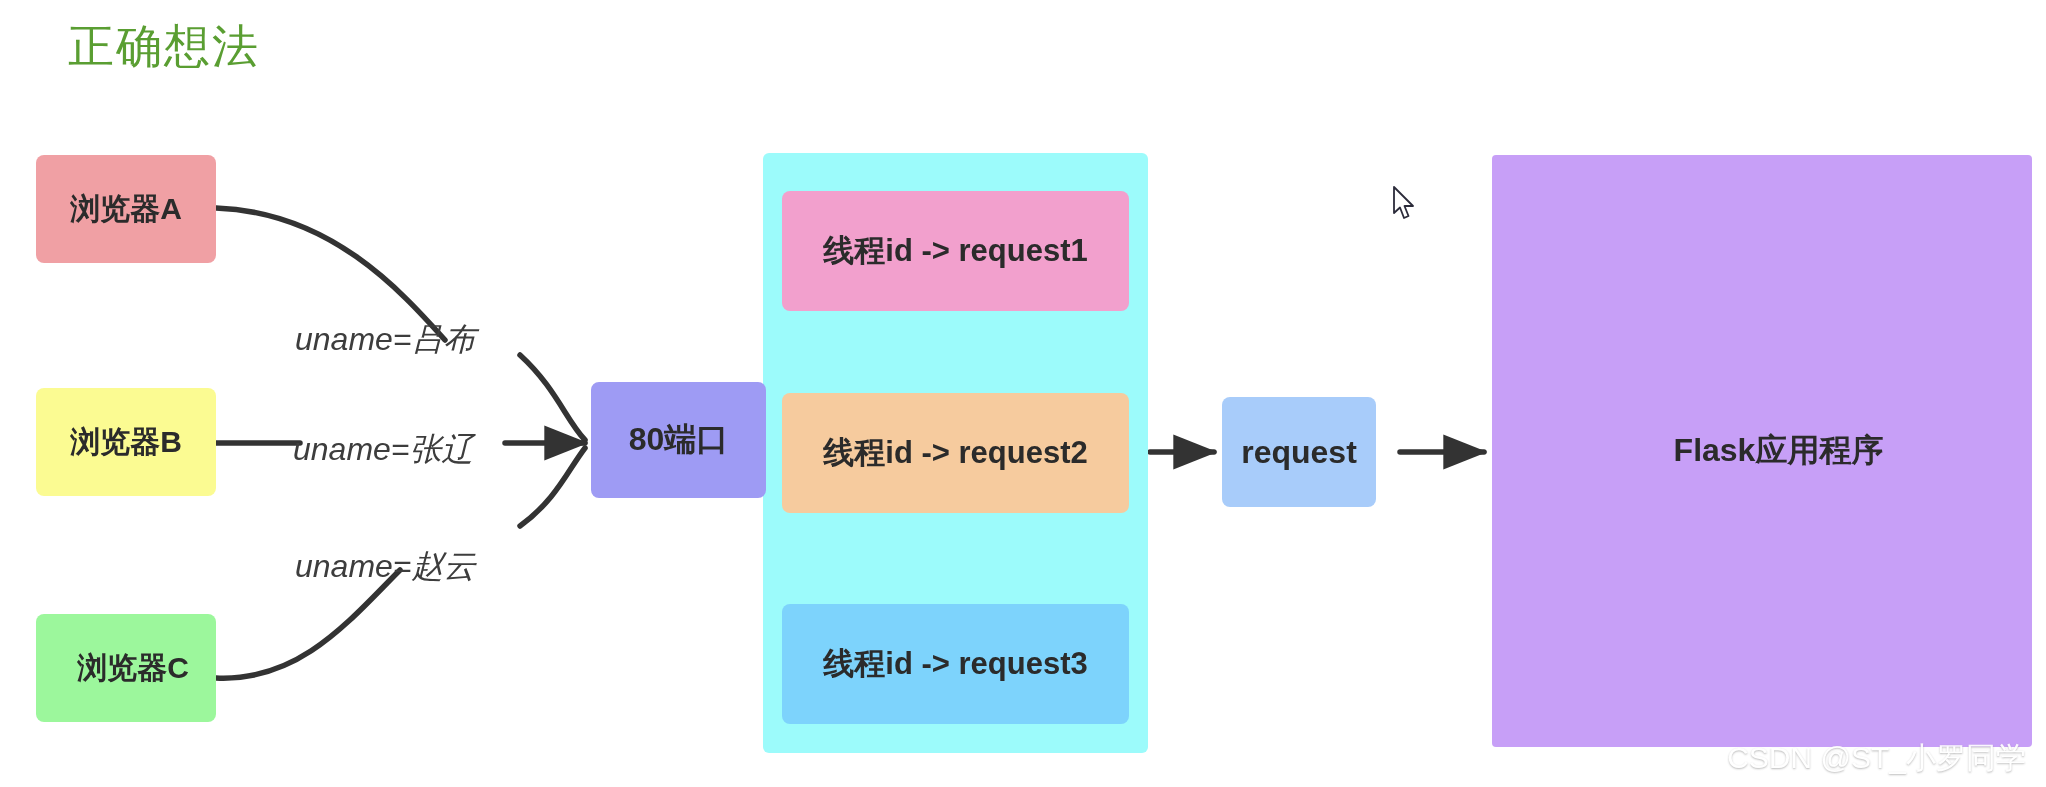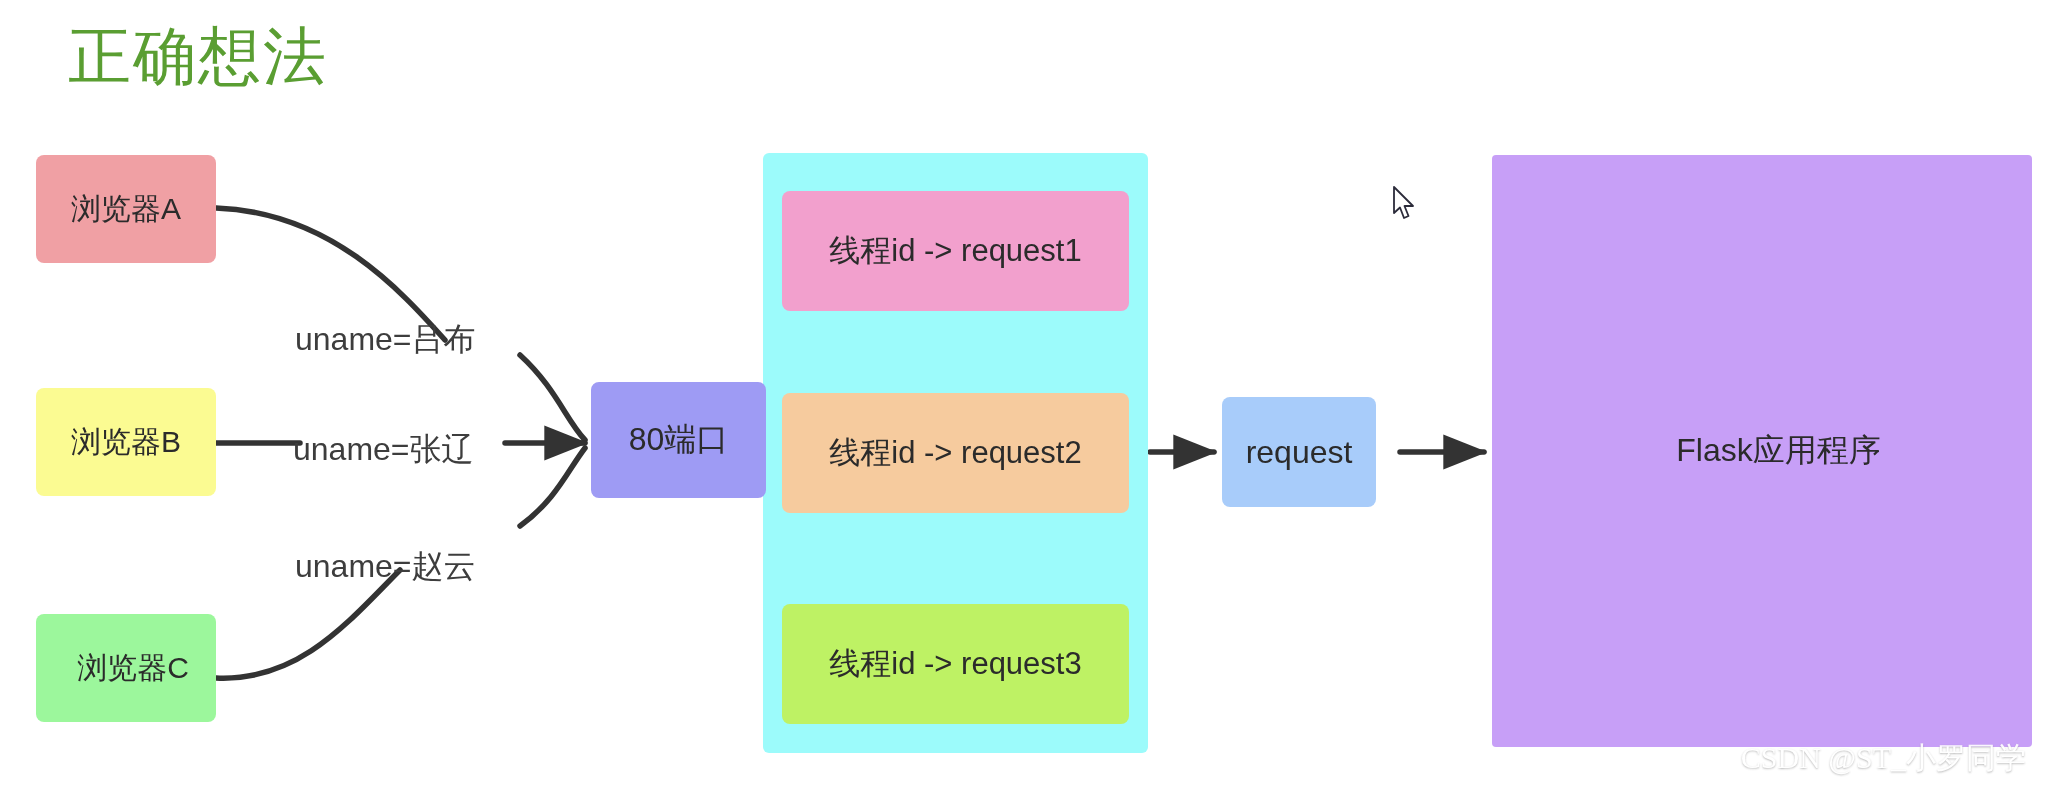--- a/index.html
+++ b/index.html
@@ -28,27 +28,28 @@
   .node {
     position: absolute;
     box-sizing: border-box;
     display: flex;
     align-items: center;
     justify-content: center;
     color: #2b2b2b;
     border-radius: 8px;
     z-index: 3;
     white-space: nowrap;
+    font-weight: bold;
   }
   
   #title {
     position: absolute;
     left: 68px;
     top: 20px;
-    font-size: 63px;
+    font-size: 46px;
     line-height: 1.15;
     color: #5a9e32;
     letter-spacing: 2px;
     z-index: 4;
   }
   
   .browser {
     width: 180px;
     height: 108px;
     font-size: 30px;
@@ -79,21 +80,21 @@
     z-index: 2;
   }
   .thread-box {
     width: 347px;
     height: 120px;
     font-size: 31px;
     left: 782px;
   }
   #thread-1 { top: 191px; background: #f2a0cd; }
   #thread-2 { top: 393px; background: #f6cb9e; }
-  #thread-3 { top: 604px; background: #bef264; }
+  #thread-3 { top: 604px; background: #7dd3fc; }
 
   
   #request-node {
     left: 1222px;
     top: 397px;
     width: 154px;
     height: 110px;
     background: #a8ccfa;
     font-size: 32px;
   }
@@ -111,37 +112,37 @@
   }
 
   
   .edge-label {
     position: absolute;
     font-size: 32px;
     color: #3d3d3d;
     z-index: 4;
     white-space: nowrap;
     background: transparent;
+    font-style: italic;
   }
   #label-a { left: 295px; top: 318px; }
   #label-b { left: 293px; top: 428px; }
   #label-c { left: 295px; top: 545px; }
 
   
   #watermark {
     position: absolute;
     right: 20px;
     bottom: 8px;
     font-size: 30px;
     color: #ffffff;
     opacity: 0.92;
     text-shadow: 0 1px 2px rgba(120,120,120,0.55);
     z-index: 6;
     white-space: nowrap;
-    font-family: Liberation Serif, serif;
   }
   
   #cursor {
     position: absolute;
     left: 1392px;
     top: 186px;
     width: 26px;
     height: 36px;
     z-index: 7;
   }

